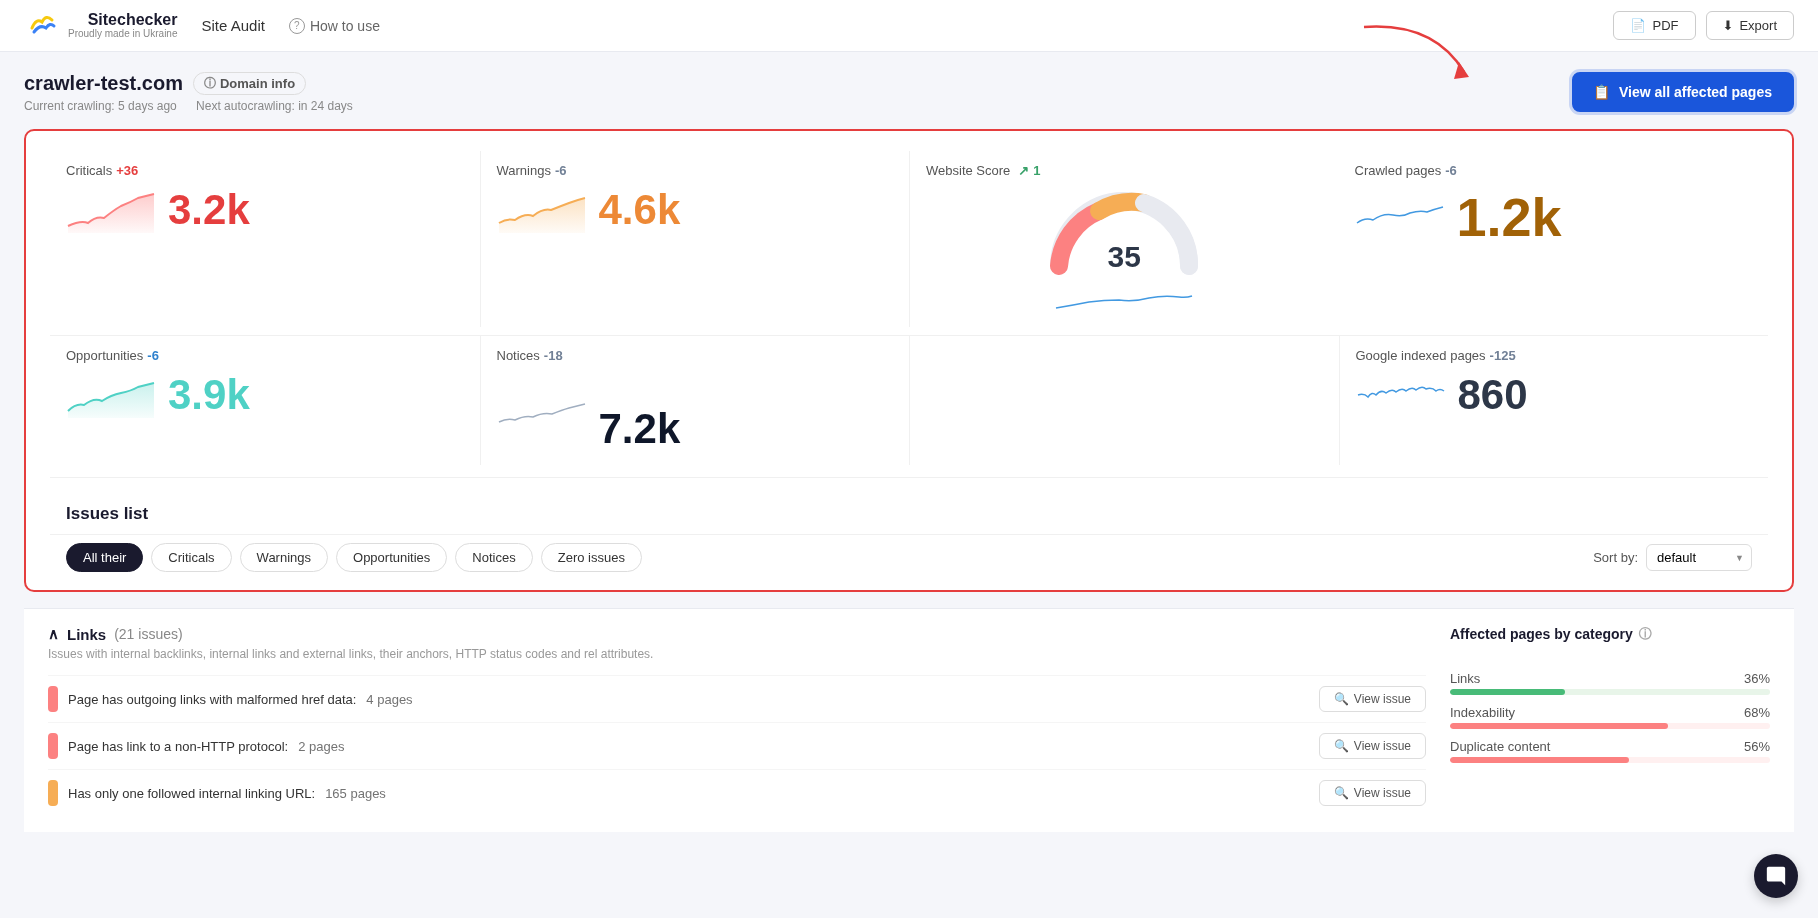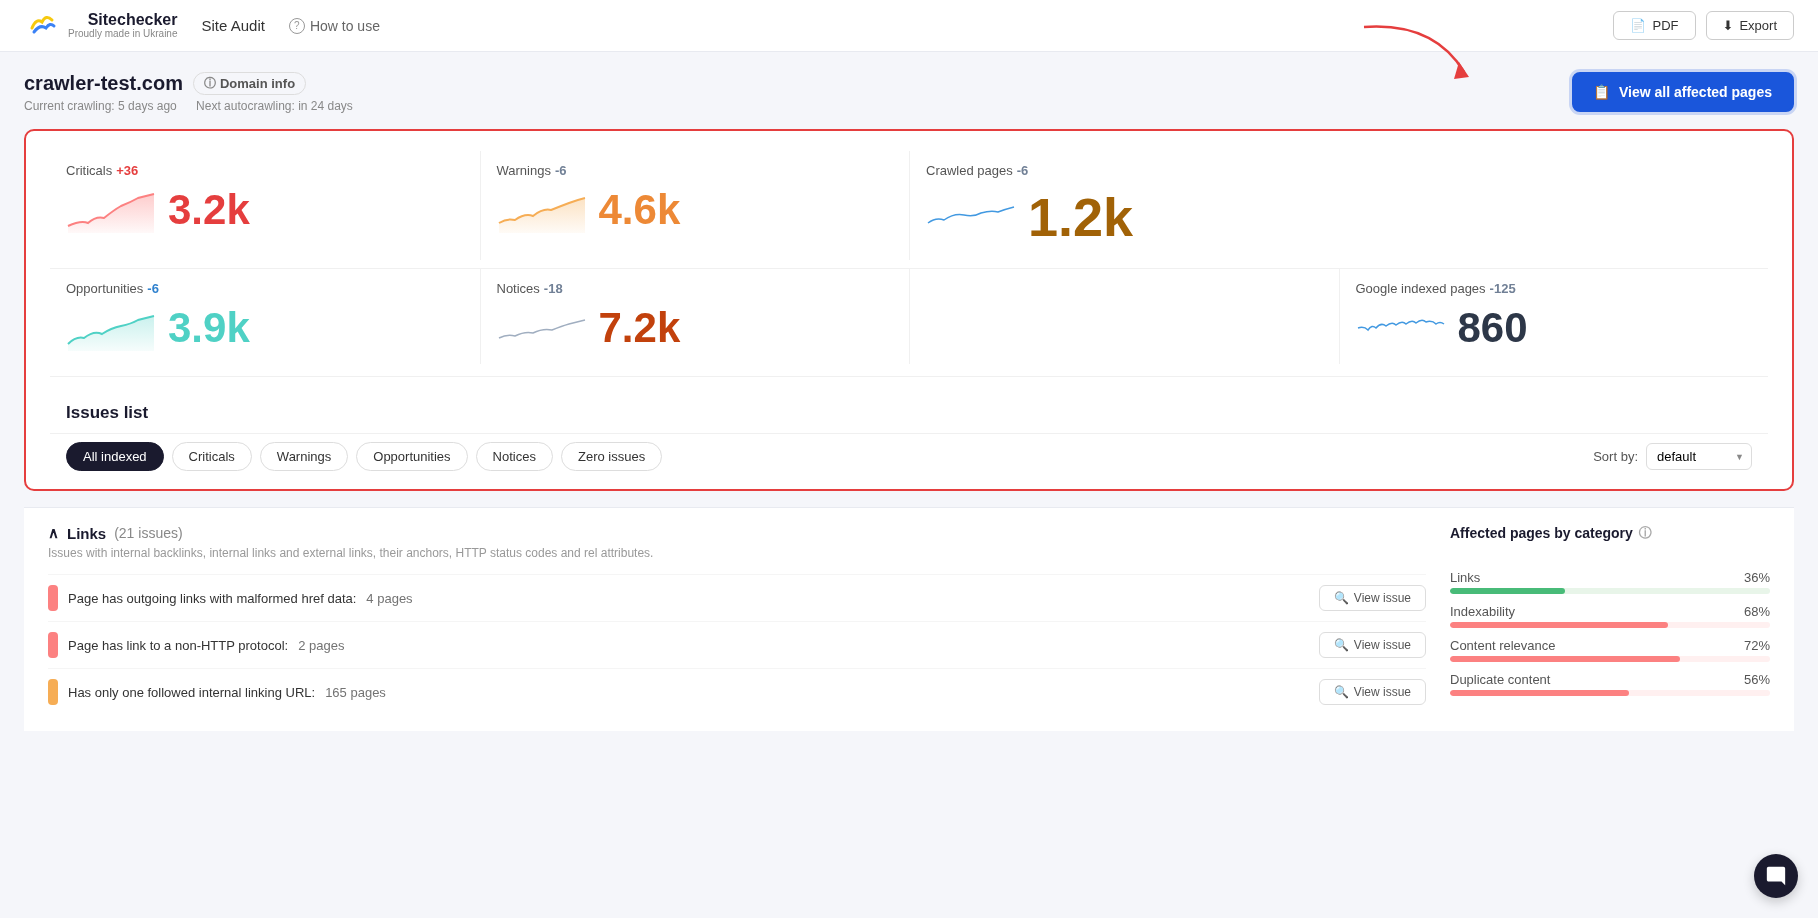--- a/index.html
+++ b/index.html
@@ -34,21 +34,21 @@
     .main-card { border: 2px solid #e53e3e; border-radius: 10px; background: #fff; padding: 20px 24px 0 24px; margin-bottom: 16px; }
     .stat-col { padding: 12px 16px; }
     .stat-col + .stat-col { border-left: 1px solid #f0f0f0; }
     .stat-label { font-size: 13px; color: #555; margin-bottom: 8px; display: flex; align-items: center; gap: 4px; }
     .stat-change-red { color: #e53e3e; font-weight: 600; }
     .stat-change-blue { color: #3182ce; font-weight: 600; }
     .stat-change-gray { color: #718096; font-weight: 600; }
     .stat-value-red { font-size: 42px; font-weight: 700; color: #e53e3e; }
     .stat-value-orange { font-size: 42px; font-weight: 700; color: #ed8936; }
     .stat-value-teal { font-size: 42px; font-weight: 700; color: #4fd1c5; }
-    .stat-value-gray { font-size: 42px; font-weight: 700; color: #c2410c; }
+    .stat-value-gray { font-size: 42px; font-weight: 700; color: #0f172a; margin-top: 34px; }
     .stat-value-dark { font-size: 54px; font-weight: 700; color: #a16207; }
     .stat-row-inner { display: flex; align-items: center; gap: 12px; text-align: center; }
 
     
     .issues-list-header { font-size: 17px; font-weight: 700; color: #1a1a2e; padding: 12px 16px 10px; }
     .issues-filter-row { display: flex; align-items: center; justify-content: space-between; padding: 8px 16px 14px; border-top: 1px solid #f0f0f0; }
     .filter-pills { display: flex; gap: 8px; }
     .pill { padding: 6px 16px; border-radius: 20px; font-size: 13px; cursor: pointer; border: 1.5px solid #ddd; background: #fff; color: #333; }
     .pill.active { background: #1a1a2e; color: #fff; border-color: #1a1a2e; }
     .sort-row { display: flex; align-items: center; gap: 8px; font-size: 13px; color: #555; }
@@ -185,20 +185,45 @@
                   <stop offset="100%" stop-color="#f6ad55" stop-opacity="0.05"></stop>
                 </linearGradient>
               </defs>
             <path d="M2 35 Q10 30 18 32 Q28 25 36 28 Q46 20 54 22 Q64 18 72 15 Q80 12 88 10" stroke="#f6ad55" stroke-width="2" fill="none"></path>
             <path d="M2 35 Q10 30 18 32 Q28 25 36 28 Q46 20 54 22 Q64 18 72 15 Q80 12 88 10 L88 45 L2 45 Z" fill="url(#orangeGrad)"></path>
           </svg>
           <span class="stat-value-orange">4.6k</span>
         </div>
       </div>
 
+      <div style="padding:12px 16px;border-left:1px solid #f0f0f0;display:flex;flex-direction:column;align-items:center;">
+        <div class="stat-label" style="align-self:flex-start;margin-bottom:4px;">
+          <span>Website Score</span>
+          <span style="color:#38a169;font-weight:600;margin-left:4px;">↗</span>
+          <span style="color:#38a169;font-weight:600;">1</span>
+        </div>
+
+        <div style="position:relative;width:160px;height:90px;margin-top:4px;">
+          <svg width="160" height="90" viewBox="0 0 160 90">
+
+            <path d="M15 80 A65 65 0 0 1 145 80" stroke="#e8eaf0" stroke-width="18" fill="none" stroke-linecap="round"></path>
+
+            <path d="M15 80 A65 65 0 0 1 55 25" stroke="#fc8181" stroke-width="18" fill="none" stroke-linecap="round"></path>
+
+            <path d="M55 25 A65 65 0 0 1 100 17" stroke="#f6ad55" stroke-width="18" fill="none" stroke-linecap="round"></path>
+
+            <path d="M100 17 A65 65 0 0 1 145 80" stroke="#e8eaf0" stroke-width="18" fill="none" stroke-linecap="round"></path>
+          </svg>
+          <div style="position:absolute;bottom:2px;left:50%;transform:translateX(-50%);font-size:30px;font-weight:700;color:#2d3748;">35</div>
+        </div>
+
+        <svg width="140" height="35" viewBox="0 0 140 35" style="margin-top:4px;">
+          <path d="M2 28 Q20 25 35 22 Q50 20 65 20 Q80 22 95 18 Q110 15 125 17 Q132 18 138 16" stroke="#4299e1" stroke-width="1.5" fill="none"></path>
+        </svg>
+      </div>
 
       <div class="stat-col">
         <div class="stat-label">
           <span>Crawled pages</span>
           <span class="stat-change-gray">-6</span>
         </div>
         <div class="stat-row-inner">
           <svg width="90" height="45" viewBox="0 0 90 45">
             <path d="M2 28 Q10 22 18 25 Q28 18 38 20 Q48 22 55 18 Q65 15 72 17 Q80 14 88 12" stroke="#4299e1" stroke-width="1.5" fill="none"></path>
           </svg>
@@ -255,21 +280,21 @@
           </svg>
           <span class="stat-value-dark" style="font-size:42px;font-weight:700;color:#2d3748;">860</span>
         </div>
       </div>
     </div>
 
     <div style="padding:14px 0 4px 0;border-top:1px solid #f0f0f0;margin-top:12px;">
       <div class="issues-list-header">Issues list</div>
       <div class="issues-filter-row">
         <div class="filter-pills">
-          <button class="pill active">All indexed</button>
+          <button class="pill active">All their</button>
           <button class="pill">Criticals</button>
           <button class="pill">Warnings</button>
           <button class="pill">Opportunities</button>
           <button class="pill">Notices</button>
           <button class="pill">Zero issues</button>
         </div>
         <div class="sort-row">
           <span>Sort by:</span>
           <div class="sort-wrapper">
             <select class="sort-select">
@@ -349,29 +374,20 @@
       <div class="affected-row">
         <div class="affected-label-row">
           <span class="affected-label">Indexability</span>
           <span class="affected-pct">68%</span>
         </div>
         <div class="bar-track bar-track-red">
           <div class="bar-fill bar-red" style="width:68%;"></div>
         </div>
       </div>
 
-      <div class="affected-row">
-        <div class="affected-label-row">
-          <span class="affected-label">Content relevance</span>
-          <span class="affected-pct">72%</span>
-        </div>
-        <div class="bar-track bar-track-red">
-          <div class="bar-fill bar-red" style="width:72%;"></div>
-        </div>
-      </div>
 
       <div class="affected-row">
         <div class="affected-label-row">
           <span class="affected-label">Duplicate content</span>
           <span class="affected-pct">56%</span>
         </div>
         <div class="bar-track bar-track-red">
           <div class="bar-fill bar-red" style="width:56%;"></div>
         </div>
       </div>

